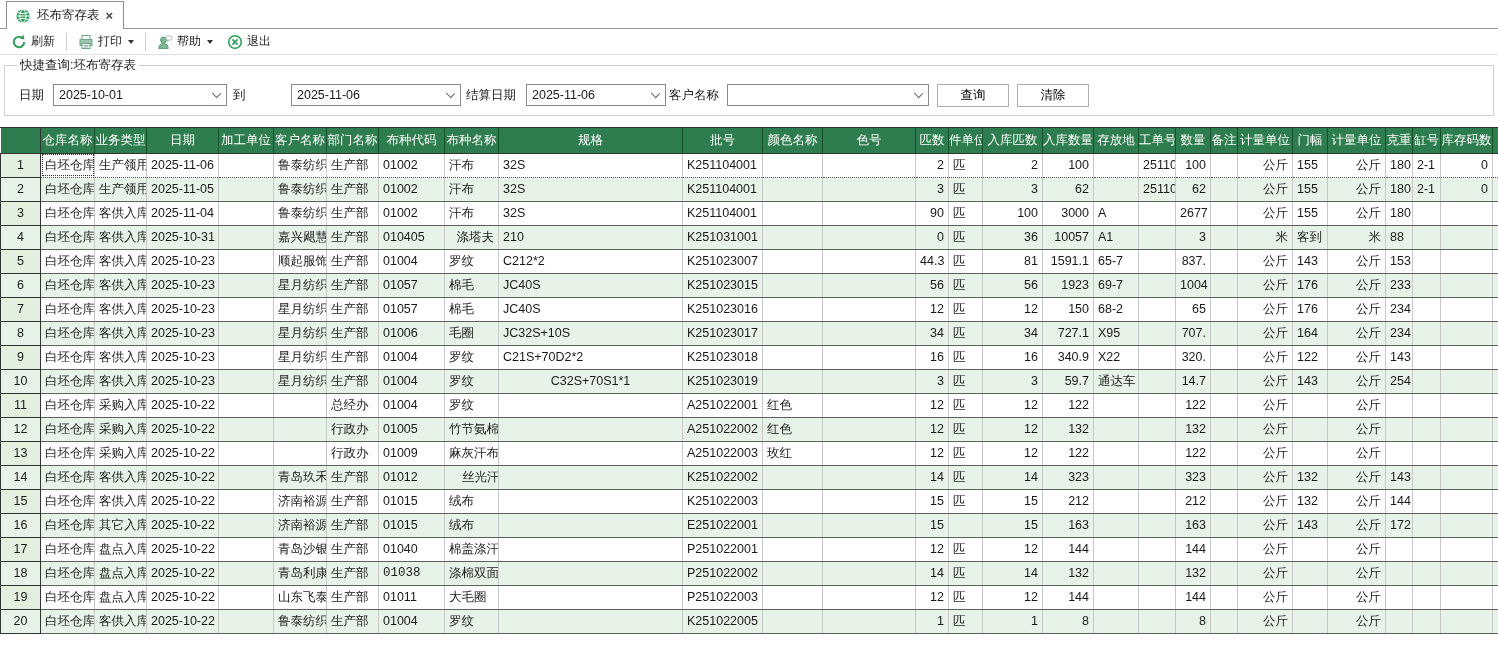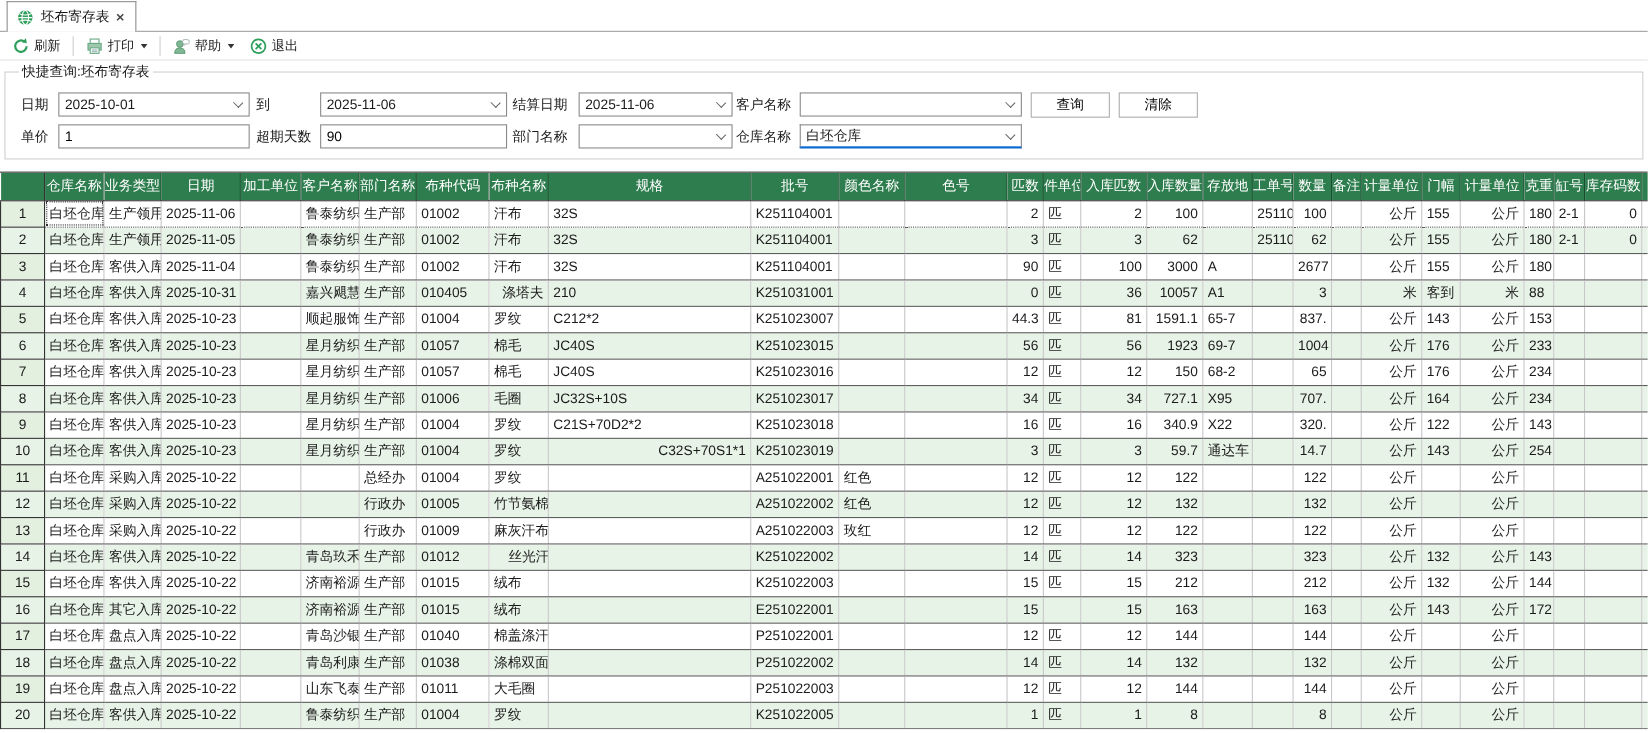--- a/index.html
+++ b/index.html
@@ -142,36 +142,20 @@
     </div>
     <span class="f-label lab4">客户名称</span>
     <div class="combo w202">
       <span class="val"></span>
       <span class="chev"></span>
     </div>
     <button class="btn btn-query">查询</button>
     <button class="btn btn-clear">清除</button>
   </div>
 
-  <div class="f-row">
-    <span class="f-label lab1">单价</span>
-    <input class="txt w174" value="1" style="">
-    <span class="f-label lab2">超期天数</span>
-    <input class="txt w170" value="90" style="">
-    <span class="f-label lab3">部门名称</span>
-    <div class="combo w140">
-      <span class="val"></span>
-      <span class="chev"></span>
-    </div>
-    <span class="f-label lab4">仓库名称</span>
-    <div class="combo w202 focused">
-      <span class="val">白坯仓库</span>
-      <span class="chev"></span>
-    </div>
-  </div>
 </fieldset>
 
 <div class="grid-wrap">
   <table class="grid">
       <colgroup>
         <col style="width: 40px;">
         <col style="width: 54px;">
         <col style="width: 52px;">
         <col style="width: 72px;">
         <col style="width: 55px;">
@@ -505,21 +489,21 @@
         <tr class="alt">
           <td class="c-num">10</td>
           <td style="text-align: left;">白坯仓库</td>
           <td style="text-align: left;">客供入库</td>
           <td style="text-align: left;">2025-10-23</td>
           <td style="text-align: left;"></td>
           <td style="text-align: left;">星月纺织</td>
           <td style="text-align: left;">生产部</td>
           <td style="text-align: left;">01004</td>
           <td style="text-align: left;">罗纹</td>
-          <td style="text-align: right;">C32S+70S1*1</td>
+          <td style="text-align: center;">C32S+70S1*1</td>
           <td style="text-align: left;">K251023019</td>
           <td style="text-align: left;"></td>
           <td style="text-align: left;"></td>
           <td style="text-align: right;">3</td>
           <td style="text-align: left;">匹</td>
           <td style="text-align: right;">3</td>
           <td style="text-align: right;">59.7</td>
           <td style="text-align: left;">通达车</td>
           <td style="text-align: left;"></td>
           <td style="text-align: right;">14.7</td>
@@ -743,21 +727,21 @@
           <td style="text-align: left;"></td>
         </tr>
         <tr class="alt">
           <td class="c-num">18</td>
           <td style="text-align: left;">白坯仓库</td>
           <td style="text-align: left;">盘点入库</td>
           <td style="text-align: left;">2025-10-22</td>
           <td style="text-align: left;"></td>
           <td style="text-align: left;">青岛利康</td>
           <td style="text-align: left;">生产部</td>
-          <td style="text-align: left;">01038</td>
+          <td style="text-align: left; font-family: Liberation Mono, monospace;">01038</td>
           <td style="text-align: left;">涤棉双面</td>
           <td style="text-align: left;"></td>
           <td style="text-align: left;">P251022002</td>
           <td style="text-align: left;"></td>
           <td style="text-align: left;"></td>
           <td style="text-align: right;">14</td>
           <td style="text-align: left;">匹</td>
           <td style="text-align: right;">14</td>
           <td style="text-align: right;">132</td>
           <td style="text-align: left;"></td>

